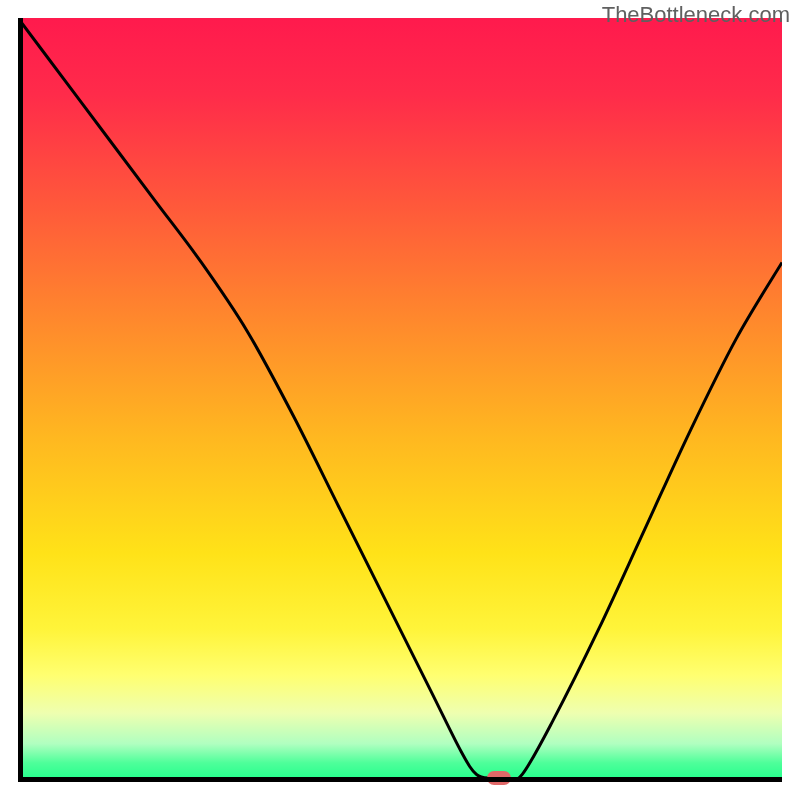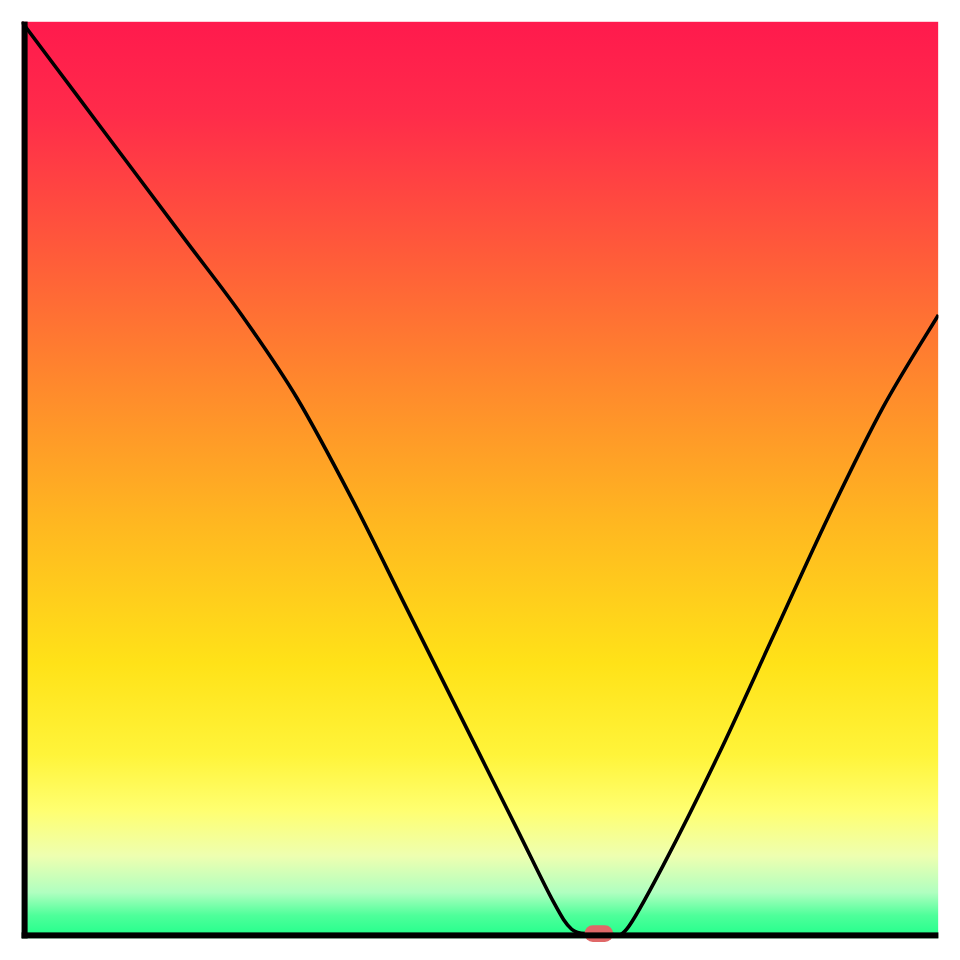--- a/index.html
+++ b/index.html
@@ -93,13 +93,14 @@
 
     <svg class="curve-svg" viewBox="0 0 764 764" preserveAspectRatio="none">
       <path id="curve-path" d="M 0 0 C 7.64 10.186666666666667, 30.559999999999995 40.74666666666667, 45.839999999999996 61.120000000000005 C 61.12 81.49333333333334, 76.39999999999999 101.86666666666667, 91.67999999999999 122.24000000000001 C 106.96 142.61333333333334, 122.23999999999998 162.98666666666668, 137.51999999999998 183.36 C 152.79999999999998 203.73333333333335, 168.07999999999998 222.83333333333334, 183.35999999999999 244.48000000000002 C 198.64 266.12666666666667, 213.92 287.7733333333333, 229.2 313.24 C 244.48 338.7066666666667, 259.76 367.99333333333334, 275.03999999999996 397.28000000000003 C 290.31999999999994 426.5666666666667, 305.6 458.40000000000003, 320.88 488.96000000000004 C 336.15999999999997 519.52, 351.43999999999994 550.0799999999999, 366.71999999999997 580.64 C 382 611.2, 399.82666666666665 646.8533333333334, 412.56 672.32 C 425.29333333333335 697.7866666666667, 435.47999999999996 719.4333333333334, 443.11999999999995 733.44 C 450.75999999999993 747.4466666666667, 453.3066666666666 751.9033333333334, 458.4 756.36 C 463.49333333333334 760.8166666666666, 468.58666666666664 759.5433333333333, 473.68 760.18 C 478.77333333333337 760.8166666666666, 483.8666666666667 760.8166666666666, 488.96000000000004 760.18 C 494.0533333333334 759.5433333333333, 496.6 765.91, 504.24 756.36 C 511.88 746.8100000000001, 522.0666666666666 727.0733333333333, 534.8 702.88 C 547.5333333333333 678.6866666666667, 565.36 643.0333333333334, 580.64 611.2 C 595.92 579.3666666666667, 611.2 544.9866666666667, 626.48 511.88 C 641.76 478.7733333333333, 657.0400000000001 444.3933333333333, 672.32 412.56 C 687.6 380.7266666666667, 702.88 348.8933333333334, 718.16 320.88000000000005 C 733.4399999999999 292.86666666666673, 756.36 257.21333333333337, 764 244.48000000000002" fill="none" stroke="#000000" stroke-width="3"></path>
     </svg>
 
     <div class="marker" id="opt-marker" style="left: 481.32px; top: 760.18px; background: rgb(224, 104, 104);"></div>
   </div>
 
   <div class="axis-frame"></div>
 
+  <div class="attribution">TheBottleneck.com</div>
 </div>
 
 </body></html>

